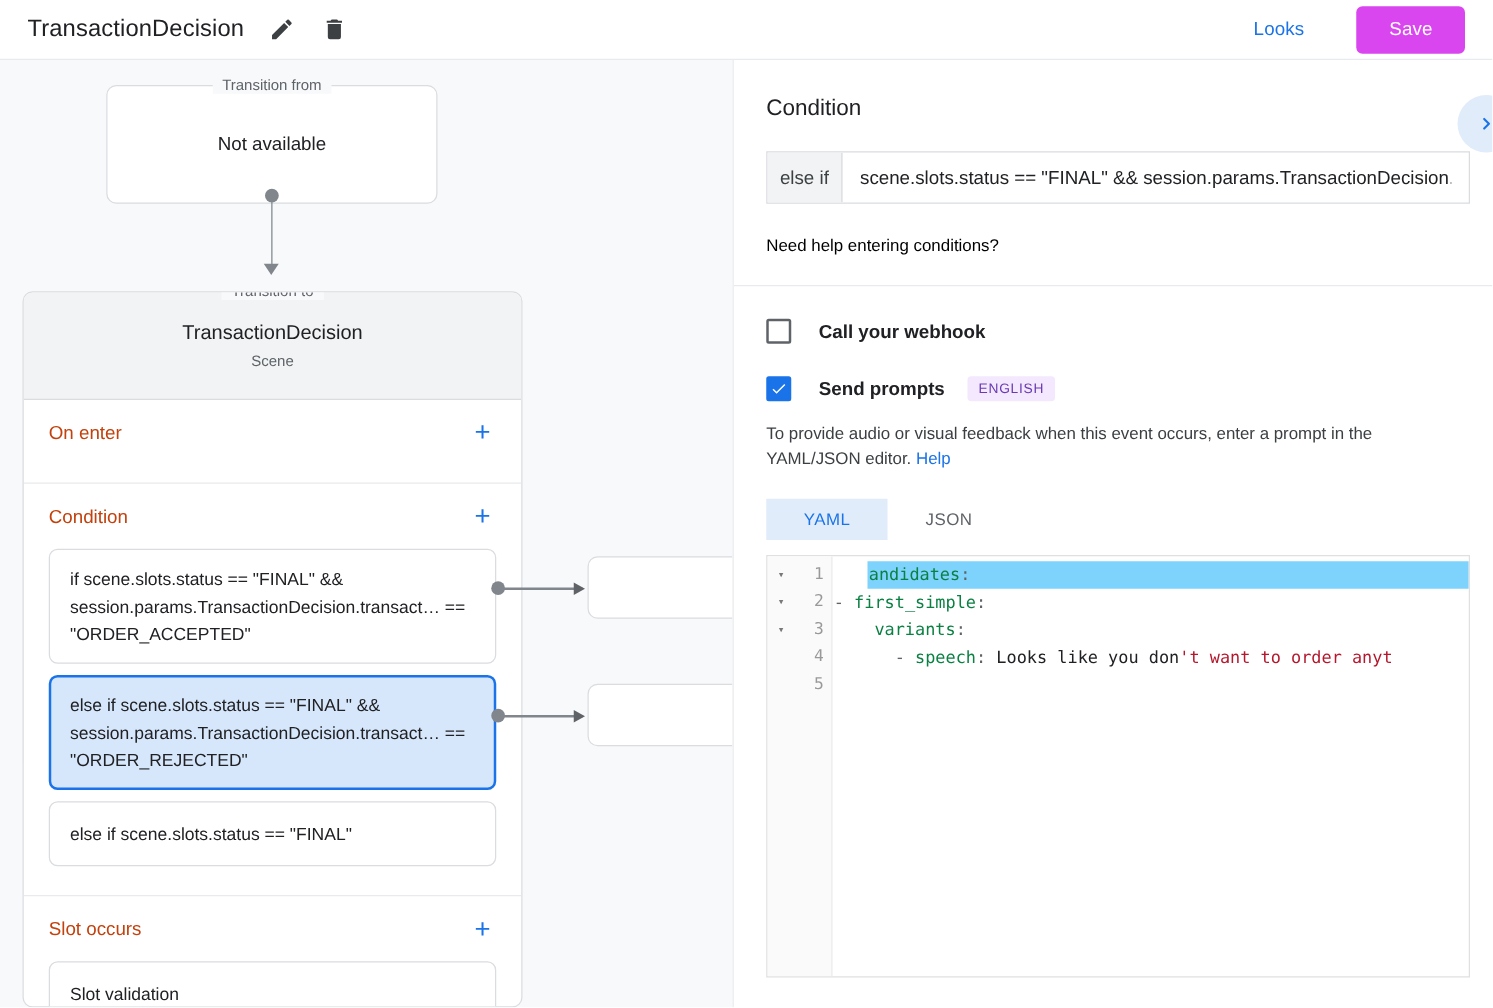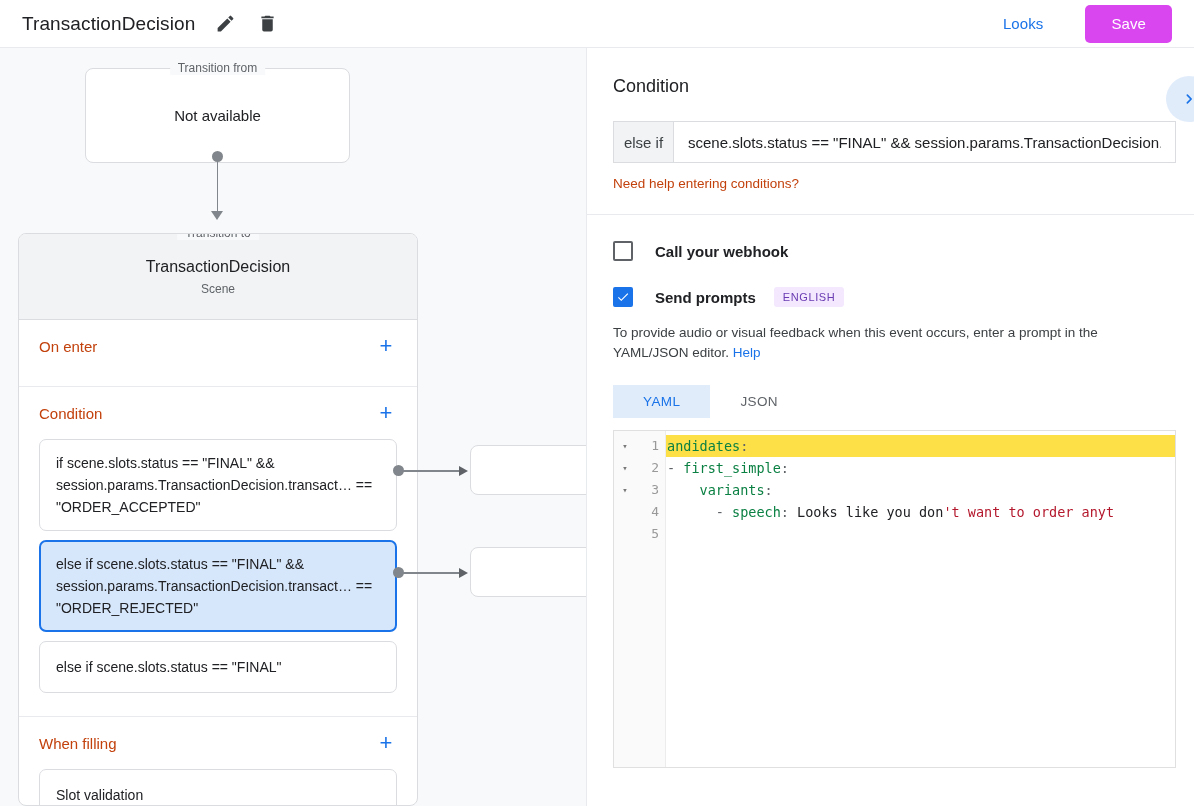--- a/index.html
+++ b/index.html
@@ -187,22 +187,22 @@
     display: flex; align-items: center; justify-content: center;
     width: 60px; font-size: 15px; color: #3c4043; flex: none;
   }
   .cond-input {
     border: none; outline: none;
     flex: 1; padding: 0 14px; font-size: 15px; color: #202124;
     font-family: inherit; background: transparent;
     white-space: nowrap; overflow: hidden;
   }
   .help-link {
-    display: inline-block; margin-top: 13px;
-    color: #c2410c; font-size: 13.5px; cursor: pointer;
+    display: inline-block; margin-top: 26px;
+    color: #000000; font-size: 13.5px; cursor: pointer;
   }
   .panel-divider {
     margin-top: 22px; height: 1px; background: #e8eaed; width: 608px;
   }
   .panel-h2 { font-size: 18px; color: #202124; padding-top: 26px; }
 
   .check-row { display: flex; align-items: center; margin-top: 26px; }
   .checkbox {
     width: 20px; height: 20px; border: 2px solid #5f6368; border-radius: 2px;
     background: #ffffff; cursor: pointer; flex: none;
@@ -251,21 +251,21 @@
     width: 30px; background: #fafafa; border-right: 1px solid #ececec;
     padding-top: 4px; text-align: right; padding-right: 6px;
     color: #999999; font-size: 13px;
   }
   .gutter-num div { height: 22px; line-height: 22px; }
   .code {
     flex: 1; padding-top: 4px; white-space: pre; overflow: hidden;
     position: relative;
   }
   .code-line { height: 22px; line-height: 22px; padding-left: 1px; }
-  .code-line.current { background: #fde047; }
+  .code-line.current { background: #7dd3fc; margin-left: 28px; }
   .tok-key { color: #0b8043; }
   .tok-txt { color: #202124; }
   .tok-str { color: #b4182d; }
   .tok-punct { color: #5f6368; }
 </style>
 </head>
 <body>
 
 <div id="app">
 
@@ -316,21 +316,21 @@
           <span class="section-title">Condition</span>
           <span class="plus-btn">+</span>
         </div>
         <div class="chip">if scene.slots.status == "FINAL" &amp;&amp; session.params.TransactionDecision.transact… == "ORDER_ACCEPTED"</div>
         <div class="chip selected">else if scene.slots.status == "FINAL" &amp;&amp; session.params.TransactionDecision.transact… == "ORDER_REJECTED"</div>
         <div class="chip single">else if scene.slots.status == "FINAL"</div>
       </div>
 
       <div class="section">
         <div class="section-head">
-          <span class="section-title">When filling</span>
+          <span class="section-title">Slot occurs</span>
           <span class="plus-btn">+</span>
         </div>
         <div class="chip single">Slot validation</div>
 
       </div>
     </div>
 
     <div class="connector-dot" style="left:393px; top:417px;"></div>
     <div class="connector-line" style="left:398px; top:422px; width:68px; height:1.5px;"></div>
     <div class="arrow-right" style="left:459px; top:418px;"></div>

